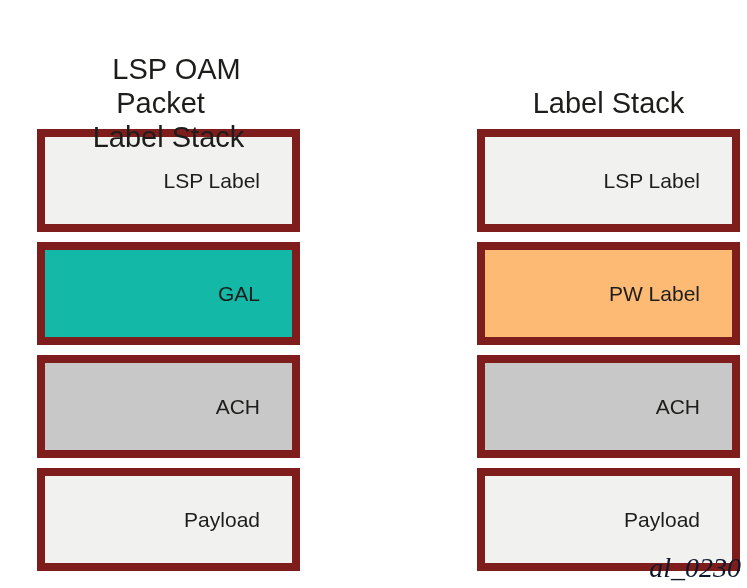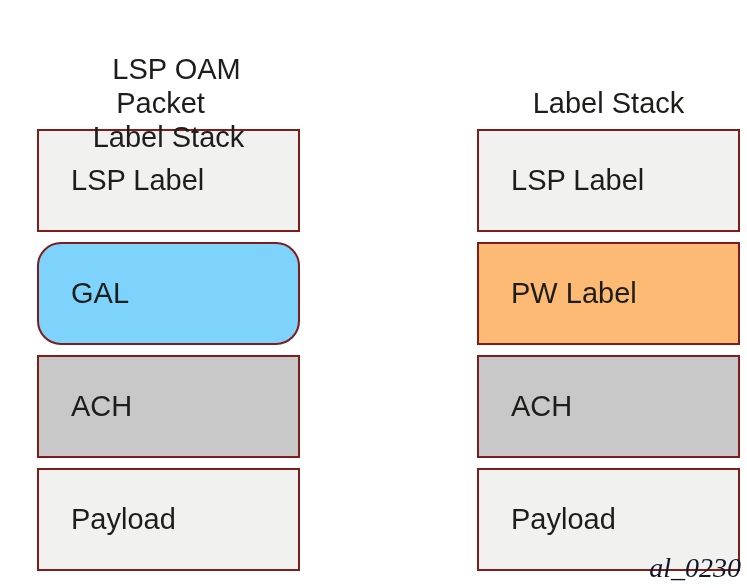--- a/index.html
+++ b/index.html
@@ -27,25 +27,25 @@
     margin-top: 4px;
     height: 68px;
     font-size: 29px;
     line-height: 34px;
     font-weight: 400;
     text-align: center;
     letter-spacing: 0px;
   }
   .box {
     height: 103px;
-    border: 2px solid #7f1d1d;
+    border: 8px solid #7f1d1d;
     display: flex;
     align-items: center;
-    justify-content: flex-start;
-    font-size: 29px;
+    justify-content: flex-end;
+    font-size: 21px;
     background: #f1f1f0;
   }
   .box-1 { margin-top: 25px; }
   .box-2, .box-3, .box-4 { margin-top: 10px; }
   .figure-id {
     position: absolute;
     right: 6px;
     bottom: 4px;
     font-family: "Liberation Serif", serif;
     font-style: italic;
@@ -59,21 +59,21 @@
 <div class="canvas">
 
   <section class="stack stack-0">
     <h2 class="stack-title">
       <span>LSP OAM Packet</span><br>
       <span>Label Stack</span>
     </h2>
     <div class="box box-1" style="background-color: rgb(241, 241, 240);">
       <span>LSP Label</span>
     </div>
-    <div class="box box-2" style="background-color: #7dd3fc; border-radius: 24px;">
+    <div class="box box-2" style="background-color: #14b8a6;">
       <span>GAL</span>
     </div>
     <div class="box box-3" style="background-color: rgb(199, 200, 199);">
       <span>ACH</span>
     </div>
     <div class="box box-4" style="background-color: rgb(241, 241, 240);">
       <span>Payload</span>
     </div>
   </section>
 

